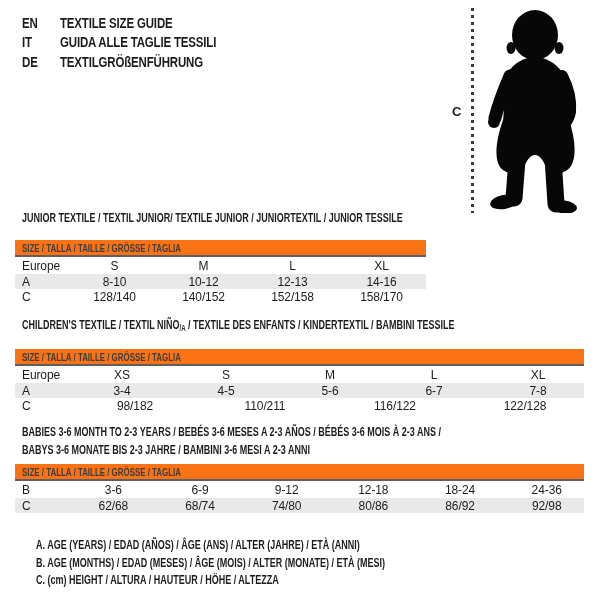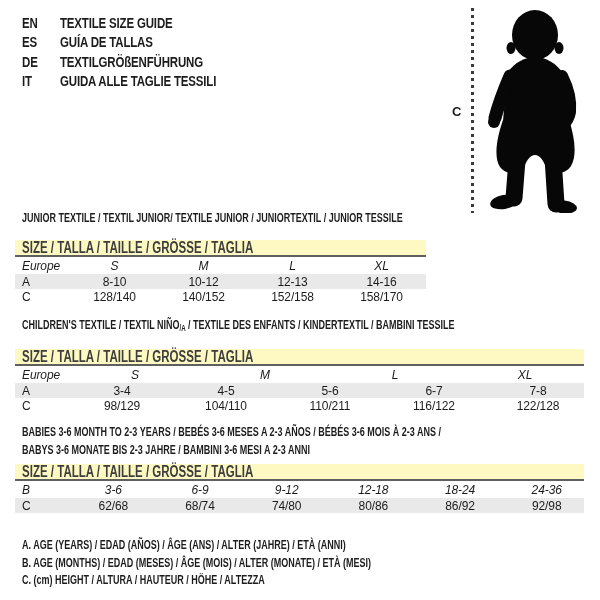--- a/index.html
+++ b/index.html
@@ -24,53 +24,49 @@
 
   
   .section-title { position:absolute; left:22px; font-weight:700; font-size:12.5px; line-height:16px; white-space:nowrap; }
   .sub { font-size:8.5px; vertical-align:-2px; }
   .title-line { display:block; height:18px; }
 
   
   .size-table { position:absolute; left:15px; }
   .w-junior { width:411px; }
   .w-full { width:575px; }
-  .size-bar { height:15px; background:#fef9c3; border-bottom:2px solid #5f5f5f;
-    display:flex; align-items:center; padding-left:7px; color:#3e3e3e; font-weight:700; font-size:16px; }
+  .size-bar { height:15px; background:#f97316; border-bottom:2px solid #5f5f5f;
+    display:flex; align-items:center; padding-left:7px; color:#3e3e3e; font-weight:700; font-size:11px; }
   .t-row { display:flex; align-items:center; font-size:12px; letter-spacing:-0.1px; }
   .t-row.shade { background:#e9e9e9; }
-  .h17 { height:17px;font-style:italic; } .h15 { height:15px; }
+  .h17 { height:17px; } .h15 { height:15px; }
   .t-label { flex:0 0 48px; padding-left:7px; }
   .t-cell { flex:1; text-align:center; }
 
   
-  .footnotes { position:absolute; left:22px; top:538px; }
+  .footnotes { position:absolute; left:36px; top:538px; }
   .footnote { height:17.7px; font-weight:700; font-size:12.5px; }
 </style>
 </head>
 <body>
 
 <div class="page">
 
   <div class="lang-block">
     <div class="lang-row">
       <span class="lang-code"><span class="cx s82">EN</span></span>
       <span class="cx s82">TEXTILE SIZE GUIDE</span>
     </div>
     <div class="lang-row">
-      <span class="lang-code"><span class="cx s82">ES</span></span>
-      <span class="cx s82">GUÍA DE TALLAS</span>
+      <span class="lang-code"><span class="cx s82">IT</span></span>
+      <span class="cx s82">GUIDA ALLE TAGLIE TESSILI</span>
     </div>
     <div class="lang-row">
       <span class="lang-code"><span class="cx s82">DE</span></span>
       <span class="cx s82">TEXTILGRÖßENFÜHRUNG</span>
-    </div>
-    <div class="lang-row">
-      <span class="lang-code"><span class="cx s82">IT</span></span>
-      <span class="cx s82">GUIDA ALLE TAGLIE TESSILI</span>
     </div>
   </div>
 
   <div class="measure-line"></div>
   <div class="measure-label">C</div>
   <svg class="baby-svg" width="114" height="205" viewBox="0 0 114 205" xmlns="http://www.w3.org/2000/svg">
     <g fill="#070707" stroke="none">
       <ellipse cx="52" cy="27" rx="23" ry="25"></ellipse>
       <ellipse cx="28" cy="40" rx="4.5" ry="6"></ellipse>
       <ellipse cx="76" cy="40" rx="4.5" ry="6"></ellipse>
@@ -119,37 +115,37 @@
 
   <div class="section-title" style="top:317px;">
     <span class="cx s72"><span>CHILDREN'S TEXTILE / TEXTIL NIÑO</span><span class="sub">/A</span><span> / TEXTILE DES ENFANTS / KINDERTEXTIL / BAMBINI TESSILE</span></span>
   </div>
   <div class="size-table w-full" style="top:349px;">
     <div class="size-bar">
       <span class="cx s72">SIZE / TALLA / TAILLE / GRÖSSE / TAGLIA</span>
     </div>
     <div class="t-row h17">
       <span class="t-label">Europe</span>
+      <span class="t-cell">XS</span>
       <span class="t-cell">S</span>
       <span class="t-cell">M</span>
       <span class="t-cell">L</span>
       <span class="t-cell">XL</span>
     </div>
     <div class="t-row h15 shade">
       <span class="t-label">A</span>
       <span class="t-cell">3-4</span>
       <span class="t-cell">4-5</span>
       <span class="t-cell">5-6</span>
       <span class="t-cell">6-7</span>
       <span class="t-cell">7-8</span>
     </div>
     <div class="t-row h15">
       <span class="t-label">C</span>
-      <span class="t-cell">98/129</span>
-      <span class="t-cell">104/110</span>
+      <span class="t-cell">98/182</span>
       <span class="t-cell">110/211</span>
       <span class="t-cell">116/122</span>
       <span class="t-cell">122/128</span>
     </div>
   </div>
 
   <div class="section-title" style="top:424px;">
     <span class="title-line"><span class="cx s72">BABIES 3-6 MONTH TO 2-3 YEARS / BEBÉS 3-6 MESES A 2-3 AÑOS / BÉBÉS 3-6 MOIS À 2-3 ANS /</span></span>
     <span class="title-line"><span class="cx s72">BABYS 3-6 MONATE BIS 2-3 JAHRE / BAMBINI 3-6 MESI A 2-3 ANNI</span></span>
   </div>

